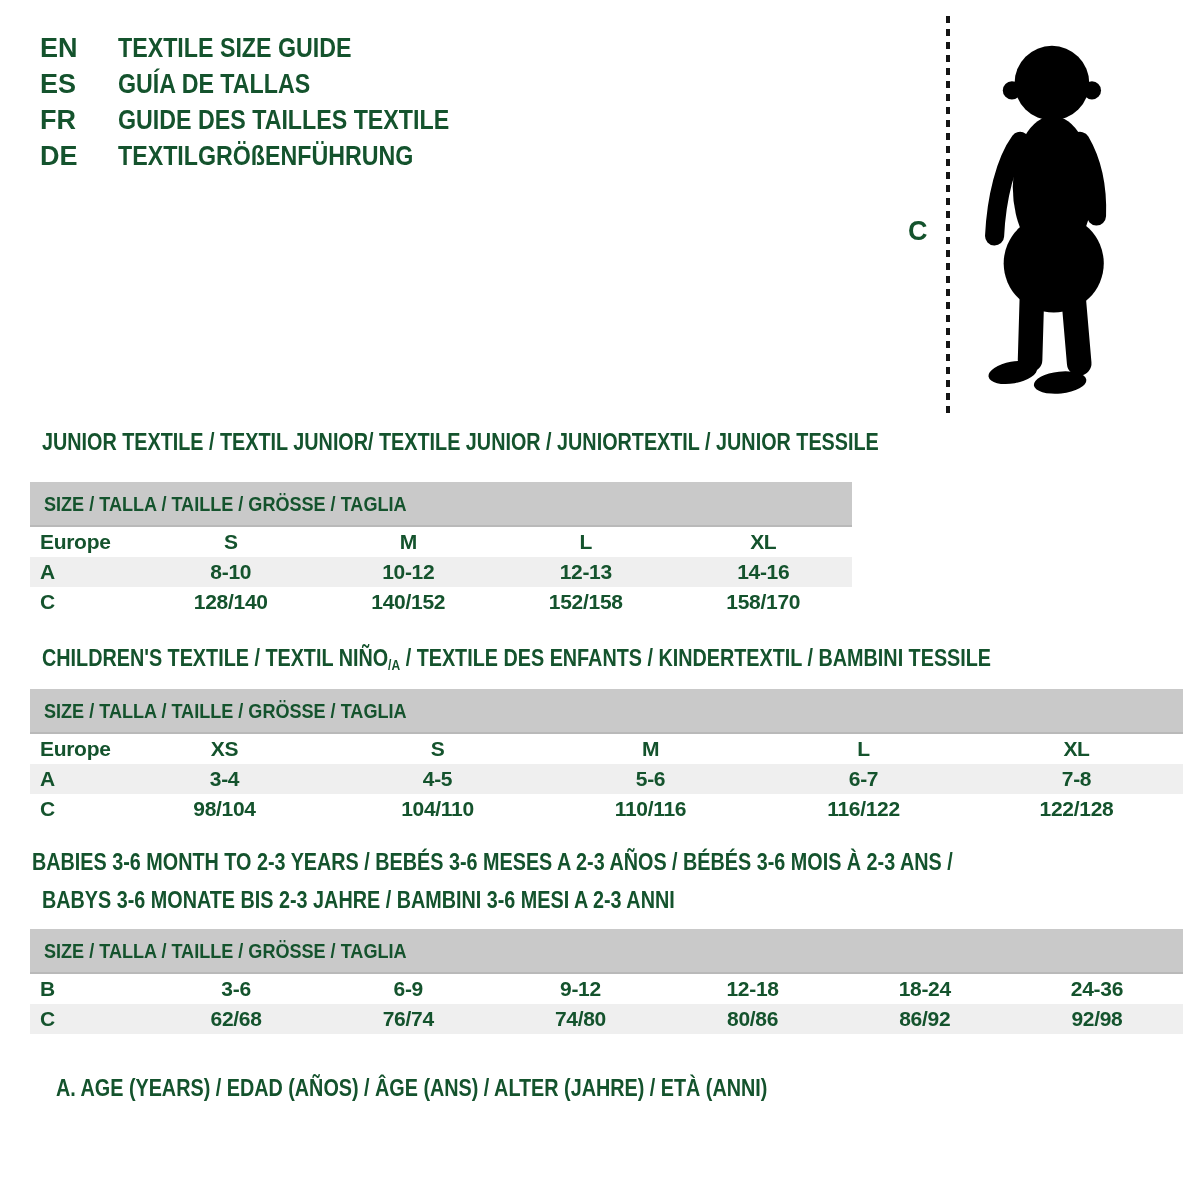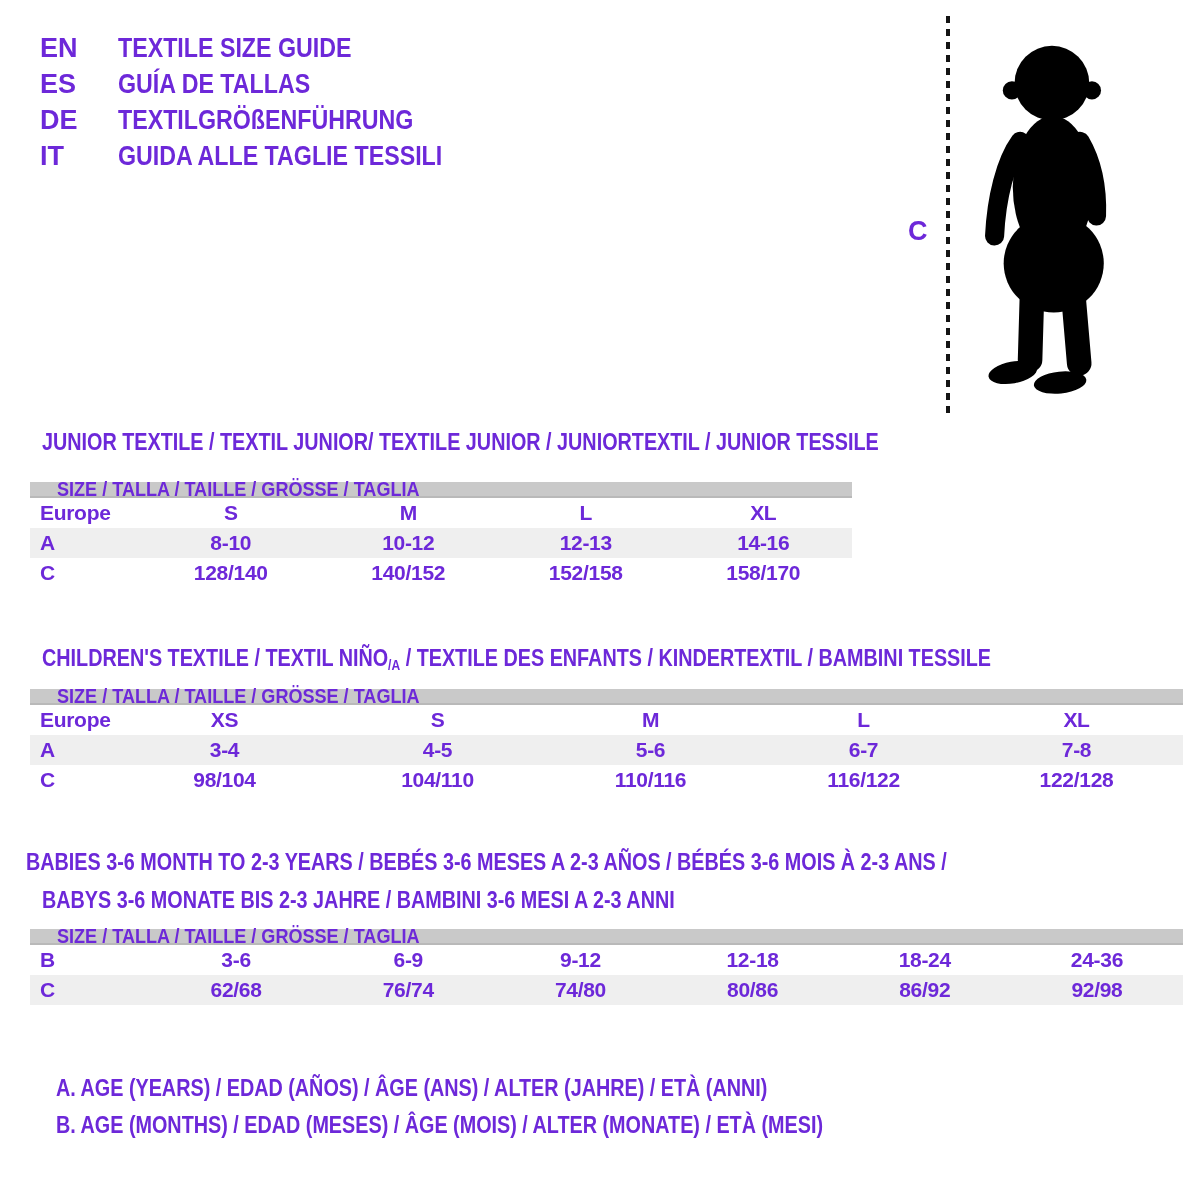--- a/index.html
+++ b/index.html
@@ -1,39 +1,39 @@
 <!DOCTYPE html>
 <html><head>
 <meta charset="utf-8">
 <style>
   html,body{margin:0;padding:0;background:#fff;}
   .canvas{
     position:relative;width:1200px;height:1200px;background:#ffffff;overflow:hidden;
-    font-family:"Liberation Sans","DejaVu Sans",sans-serif;font-weight:bold;color:#6d28d9;
+    font-family:"Liberation Sans","DejaVu Sans",sans-serif;font-weight:bold;color:#14532d;
   }
   .cond{display:inline-block;transform:scaleX(0.86);transform-origin:0 50%;white-space:nowrap;}
 
   
   .lang-list{position:absolute;left:40px;top:30px;}
   .lang-row{display:flex;height:36px;align-items:center;font-size:27px;}
   .lang-code{width:78px;flex:0 0 78px;}
 
   
   .dash-line{position:absolute;left:946px;top:16px;width:4px;height:400px;
     background:repeating-linear-gradient(to bottom,#141414 0 7px,rgba(0,0,0,0) 7px 13px);}
   .c-label{position:absolute;left:908px;top:216px;font-size:27px;}
   .figure-svg{position:absolute;left:960px;top:14px;width:182px;height:404px;}
 
   
   .sec-title{position:absolute;font-size:23px;white-space:nowrap;}
   .sub-small{font-size:14px;vertical-align:-4px;}
 
   .size-table{position:absolute;}
-  .t-head{height:16px;background:#c9c9c9;border-bottom:2px solid #b9b9b9;box-sizing:border-box;
-    display:flex;align-items:center;padding-left:27px;font-size:21px;}
+  .t-head{height:45px;background:#c9c9c9;border-bottom:2px solid #b9b9b9;box-sizing:border-box;
+    display:flex;align-items:center;padding-left:14px;font-size:21px;}
   .t-row{display:flex;align-items:center;height:30px;font-size:21px;letter-spacing:-0.3px;}
   .t-label{flex:0 0 var(--lw);width:var(--lw);padding-left:10px;box-sizing:border-box;text-align:left;}
   .t-cell{flex:1;text-align:center;}
   .shade{background:#efefef;}
 
   
   .legend{position:absolute;left:56px;top:1070px;}
   .legend-line{height:37px;line-height:37px;font-size:23px;white-space:nowrap;}
 </style>
 </head>
@@ -44,26 +44,26 @@
   <div class="lang-list">
     <div class="lang-row">
       <span class="lang-code">EN</span>
       <span class="cond">TEXTILE SIZE GUIDE</span>
     </div>
     <div class="lang-row">
       <span class="lang-code">ES</span>
       <span class="cond">GUÍA DE TALLAS</span>
     </div>
     <div class="lang-row">
+      <span class="lang-code">FR</span>
+      <span class="cond">GUIDE DES TAILLES TEXTILE</span>
+    </div>
+    <div class="lang-row">
       <span class="lang-code">DE</span>
       <span class="cond">TEXTILGRÖßENFÜHRUNG</span>
-    </div>
-    <div class="lang-row">
-      <span class="lang-code">IT</span>
-      <span class="cond">GUIDA ALLE TAGLIE TESSILI</span>
     </div>
   </div>
 
   <div class="dash-line"></div>
   <div class="c-label">C</div>
   <svg class="figure-svg" viewBox="0 0 200 400" xmlns="http://www.w3.org/2000/svg">
     <g fill="#000000" stroke="none">
       <circle cx="101" cy="54" r="41"></circle>
       <circle cx="57" cy="62" r="10"></circle>
       <circle cx="145" cy="62" r="10"></circle>
@@ -136,21 +136,21 @@
     <div class="t-row">
       <span class="t-label">C</span>
       <span class="t-cell">98/104</span>
       <span class="t-cell">104/110</span>
       <span class="t-cell">110/116</span>
       <span class="t-cell">116/122</span>
       <span class="t-cell">122/128</span>
     </div>
   </div>
 
-  <div class="sec-title" style="left:26px;top:849px;">
+  <div class="sec-title" style="left:32px;top:849px;">
     <span class="cond">BABIES 3-6 MONTH TO 2-3 YEARS / BEBÉS 3-6 MESES A 2-3 AÑOS / BÉBÉS 3-6 MOIS À 2-3 ANS /</span>
   </div>
   <div class="sec-title" style="left:42px;top:887px;text-align:center;">
     <span class="cond">BABYS 3-6 MONATE BIS 2-3 JAHRE / BAMBINI 3-6 MESI A 2-3 ANNI</span>
   </div>
   <div class="size-table" style="left:30px;top:929px;width:1153px;--lw:120px;">
     <div class="t-head">
       <span class="cond">SIZE / TALLA / TAILLE / GRÖSSE / TAGLIA</span>
     </div>
     <div class="t-row">
@@ -170,18 +170,15 @@
       <span class="t-cell">80/86</span>
       <span class="t-cell">86/92</span>
       <span class="t-cell">92/98</span>
     </div>
   </div>
 
   <div class="legend">
     <div class="legend-line">
       <span class="cond">A. AGE (YEARS) / EDAD (AÑOS) / ÂGE (ANS) / ALTER (JAHRE) / ETÀ (ANNI)</span>
     </div>
-    <div class="legend-line">
-      <span class="cond">B. AGE (MONTHS) / EDAD (MESES) / ÂGE (MOIS) / ALTER (MONATE) / ETÀ (MESI)</span>
-    </div>
   </div>
 
 </div>
 
 </body></html>

